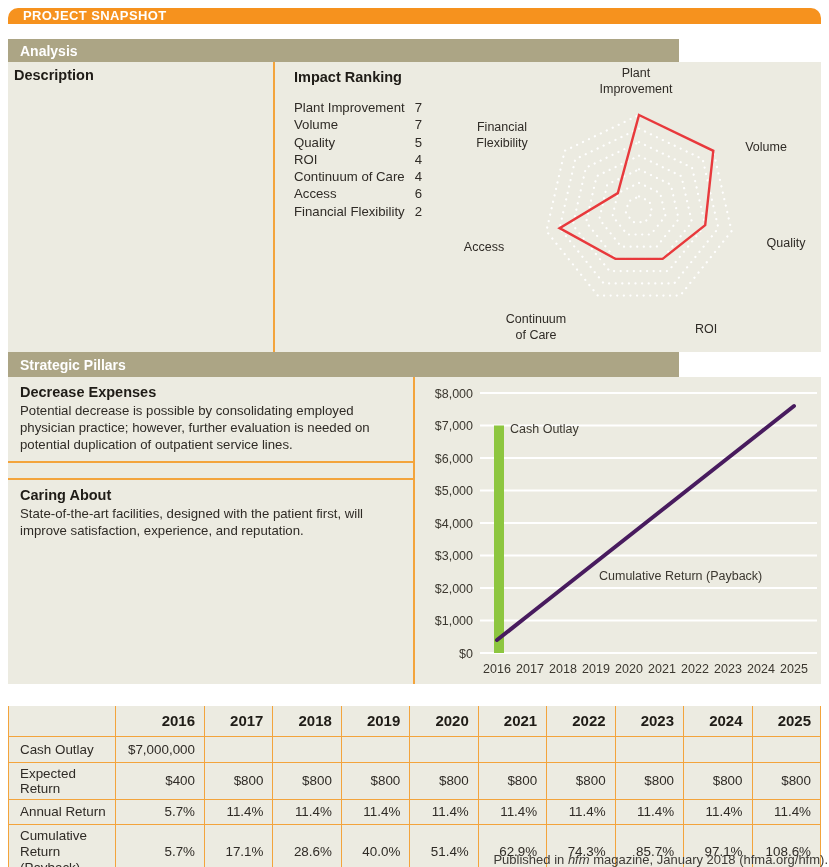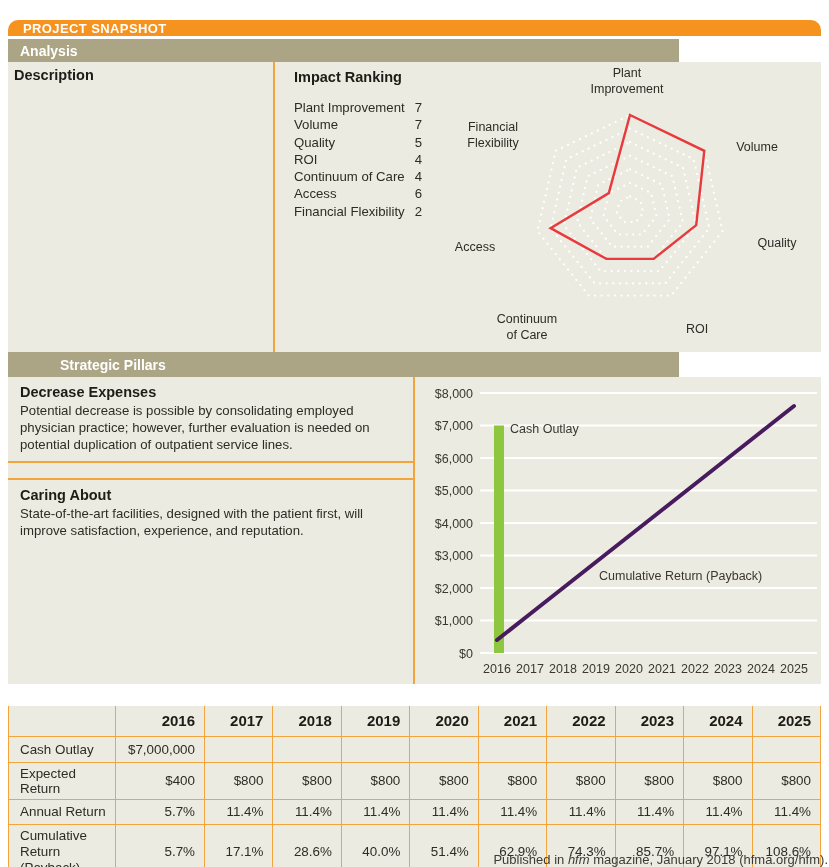--- a/index.html
+++ b/index.html
@@ -12,49 +12,49 @@
     --purple:#481b5e;
     --ink:#2f2b26;
     --ink-dark:#1f1c17;
   }
   *{margin:0;padding:0;box-sizing:border-box;}
   html,body{width:829px;height:867px;background:#ffffff;
     font-family:"Liberation Sans", sans-serif;color:var(--ink);}
   .page{position:relative;width:829px;height:867px;background:#fff;overflow:hidden;}
 
   
-  .orange-bar{position:absolute;left:8px;top:20px;width:813px;height:16px;
-    background:var(--orange);border-radius:10px 10px 0 0;display:flex;align-items:center;}
+  .orange-bar{position:absolute;left:8px;top:8px;width:813px;height:16px;
+    background:var(--orange);border-radius:10px 10px 0 0;display:flex;}
   .orange-bar .t{color:#fff;font-weight:bold;font-size:13px;letter-spacing:.4px;padding-left:15px;}
   .sec-bar{position:absolute;left:8px;width:671px;background:var(--olive);
     display:flex;align-items:center;}
   .sec-bar .t{color:#fff;font-weight:bold;font-size:14px;padding-left:12px;}
   .bar-analysis{top:39px;height:23px;}
-  .bar-pillars{top:352px;height:25px;padding-left:40px;}
+  .bar-pillars{top:352px;height:25px;}
   .bar-financial{top:684px;height:22px;margin-top:36px;}
 
   
   .panel{position:absolute;left:8px;width:813px;background:var(--beige);}
   .panel-analysis{top:62px;height:290px;}
   .panel-pillars{top:377px;height:307px;}
   .panel-table{top:706px;height:143px;}
 
   
   .desc-block{position:absolute;left:6px;top:5px;width:258px;}
   .h-bold{font-size:14.5px;font-weight:bold;color:var(--ink-dark);margin-bottom:2px;}
   .body-text{font-size:13.2px;line-height:17px;color:var(--ink);}
   .v-divider{position:absolute;top:0;width:2px;background:var(--orange-border);}
   .div-analysis{left:265px;height:290px;}
   .ir-block{position:absolute;left:286px;top:7px;width:128px;}
   .ir-list{margin-top:14px;}
   .ir-row{display:flex;font-size:13.2px;line-height:17.3px;color:var(--ink);}
   .ir-label{flex:1;}
   .ir-val{width:12px;text-align:right;}
 
-  .radar-wrap{position:absolute;left:417px;top:0;width:396px;height:290px;}
+  .radar-wrap{position:absolute;left:426px;top:0;width:396px;height:290px;}
   .radar-wrap svg{position:absolute;left:0;top:0;}
   .radar-ring{fill:none;stroke:#ffffff;stroke-width:2.2;stroke-dasharray:.1 6.5;stroke-linecap:round;}
   .radar-data{fill:none;stroke:var(--red);stroke-width:2.4;stroke-linejoin:miter;}
   .radar-label{position:absolute;font-size:12.5px;line-height:15.5px;color:var(--ink);
     text-align:center;white-space:nowrap;transform:translateX(-50%);}
 
   
   .pillars-col{position:absolute;left:0;top:0;width:405px;}
   .pillar{padding:7px 12px 8px 12px;}
   .pillar + .pillar{border-top:2px solid var(--orange-border);}

